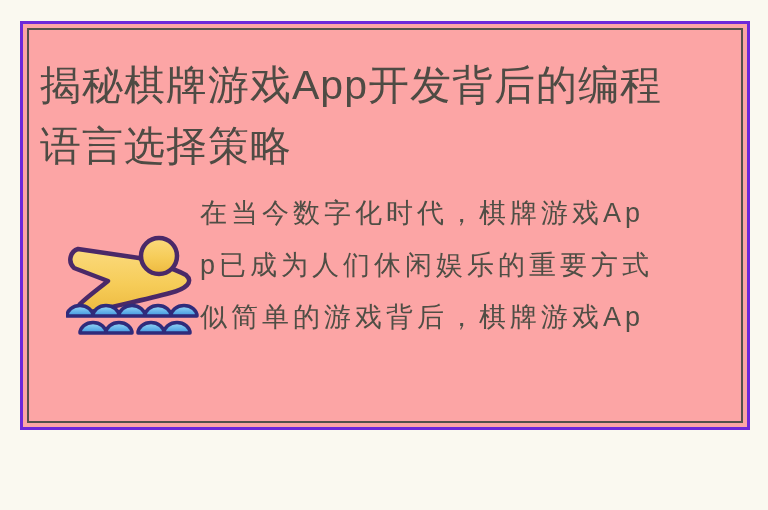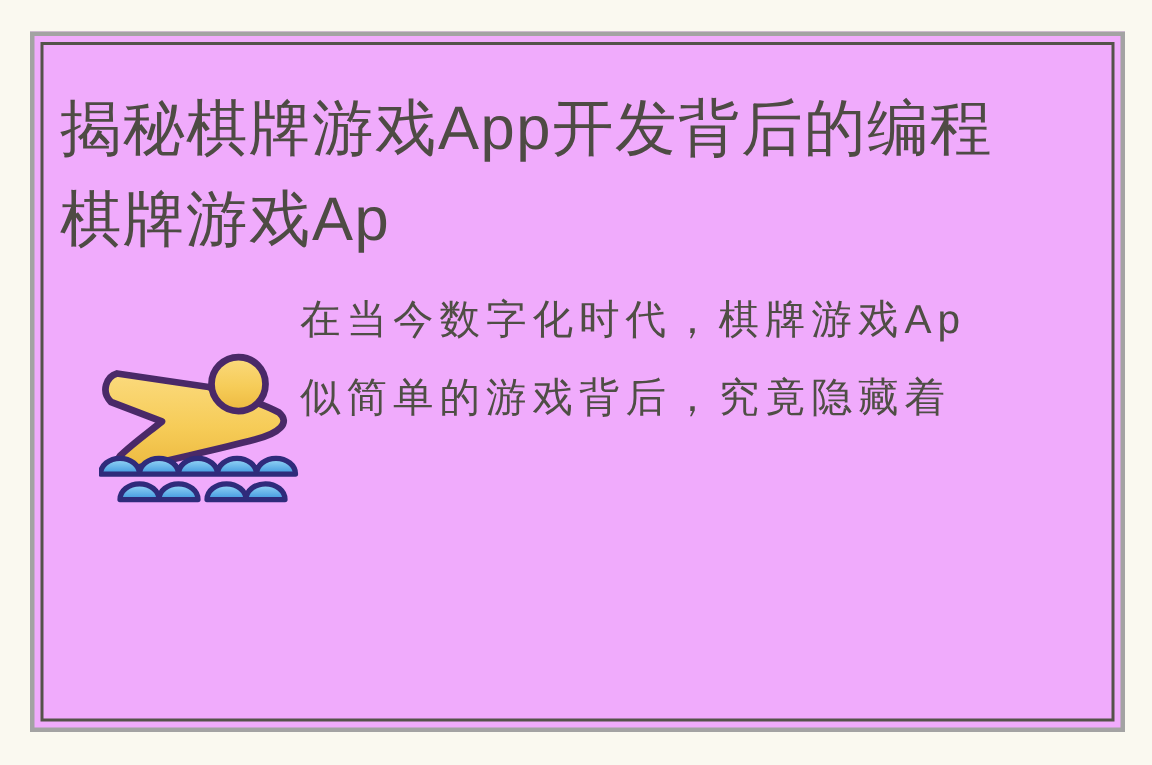--- a/index.html
+++ b/index.html
@@ -6,23 +6,23 @@
   html, body {
     width: 768px; height: 510px;
     overflow: hidden;
     background: #FAF9F0;
     font-family: "Liberation Sans", "DejaVu Sans", sans-serif;
   }
 
   .card {
     position: absolute;
     left: 20px; top: 21px;
-    width: 730px; height: 467px;
-    background: #f0abfc;
-    border: 3px solid #a3a3a3;
+    width: 730px; height: 409px;
+    background: #fca5a5;
+    border: 3px solid #6d28d9;
   }
   .card-inner {
     position: absolute;
     inset: 4px;
     border: 2px solid #54524A;
     pointer-events: none;
   }
 
   .title {
     position: absolute;
@@ -54,21 +54,21 @@
   .paragraph .pline { display: block; white-space: nowrap; }
 </style>
 </head>
 <body>
 
 <div class="card">
   <div class="card-inner"></div>
 
   <h1 class="title">
     <span class="tline">揭秘棋牌游戏App开发背后的编程</span>
-    <span class="tline">棋牌游戏Ap</span>
+    <span class="tline">语言选择策略</span>
   </h1>
 
   <svg class="swimmer" viewBox="0 0 134 120" width="134" height="120" aria-hidden="true">
     <defs>
       <linearGradient id="gold" x1="0" y1="0" x2="0" y2="1">
         <stop offset="0" stop-color="#FBDA7D"></stop>
         <stop offset="0.55" stop-color="#F6CC58"></stop>
         <stop offset="1" stop-color="#EDB93F"></stop>
       </linearGradient>
       <linearGradient id="wave" x1="0" y1="0" x2="0" y2="1">
@@ -86,15 +86,16 @@
     <path d="M1,96 a13,10.5 0 0 1 26,0 z M27,96 a13,10.5 0 0 1 26,0 z
              M53,96 a13,10.5 0 0 1 26,0 z M79,96 a13,10.5 0 0 1 26,0 z
              M105,96 a13,10.5 0 0 1 26,0 z" fill="url(#wave)" stroke="#2F2B7B" stroke-width="3.5" stroke-linejoin="round"></path>
 
     <path d="M14,113 a13,10.5 0 0 1 26,0 z M40,113 a13,10.5 0 0 1 26,0 z
              M72,113 a13,10.5 0 0 1 26,0 z M98,113 a13,10.5 0 0 1 26,0 z" fill="url(#wave)" stroke="#2F2B7B" stroke-width="3.5" stroke-linejoin="round"></path>
   </svg>
 
   <div class="paragraph">
     <span class="pline">在当今数字化时代，棋牌游戏Ap</span>
-    <span class="pline">似简单的游戏背后，究竟隐藏着</span>
+    <span class="pline">p已成为人们休闲娱乐的重要方式</span>
+    <span class="pline">似简单的游戏背后，棋牌游戏Ap</span>
   </div>
 </div>
 
 </body></html>

